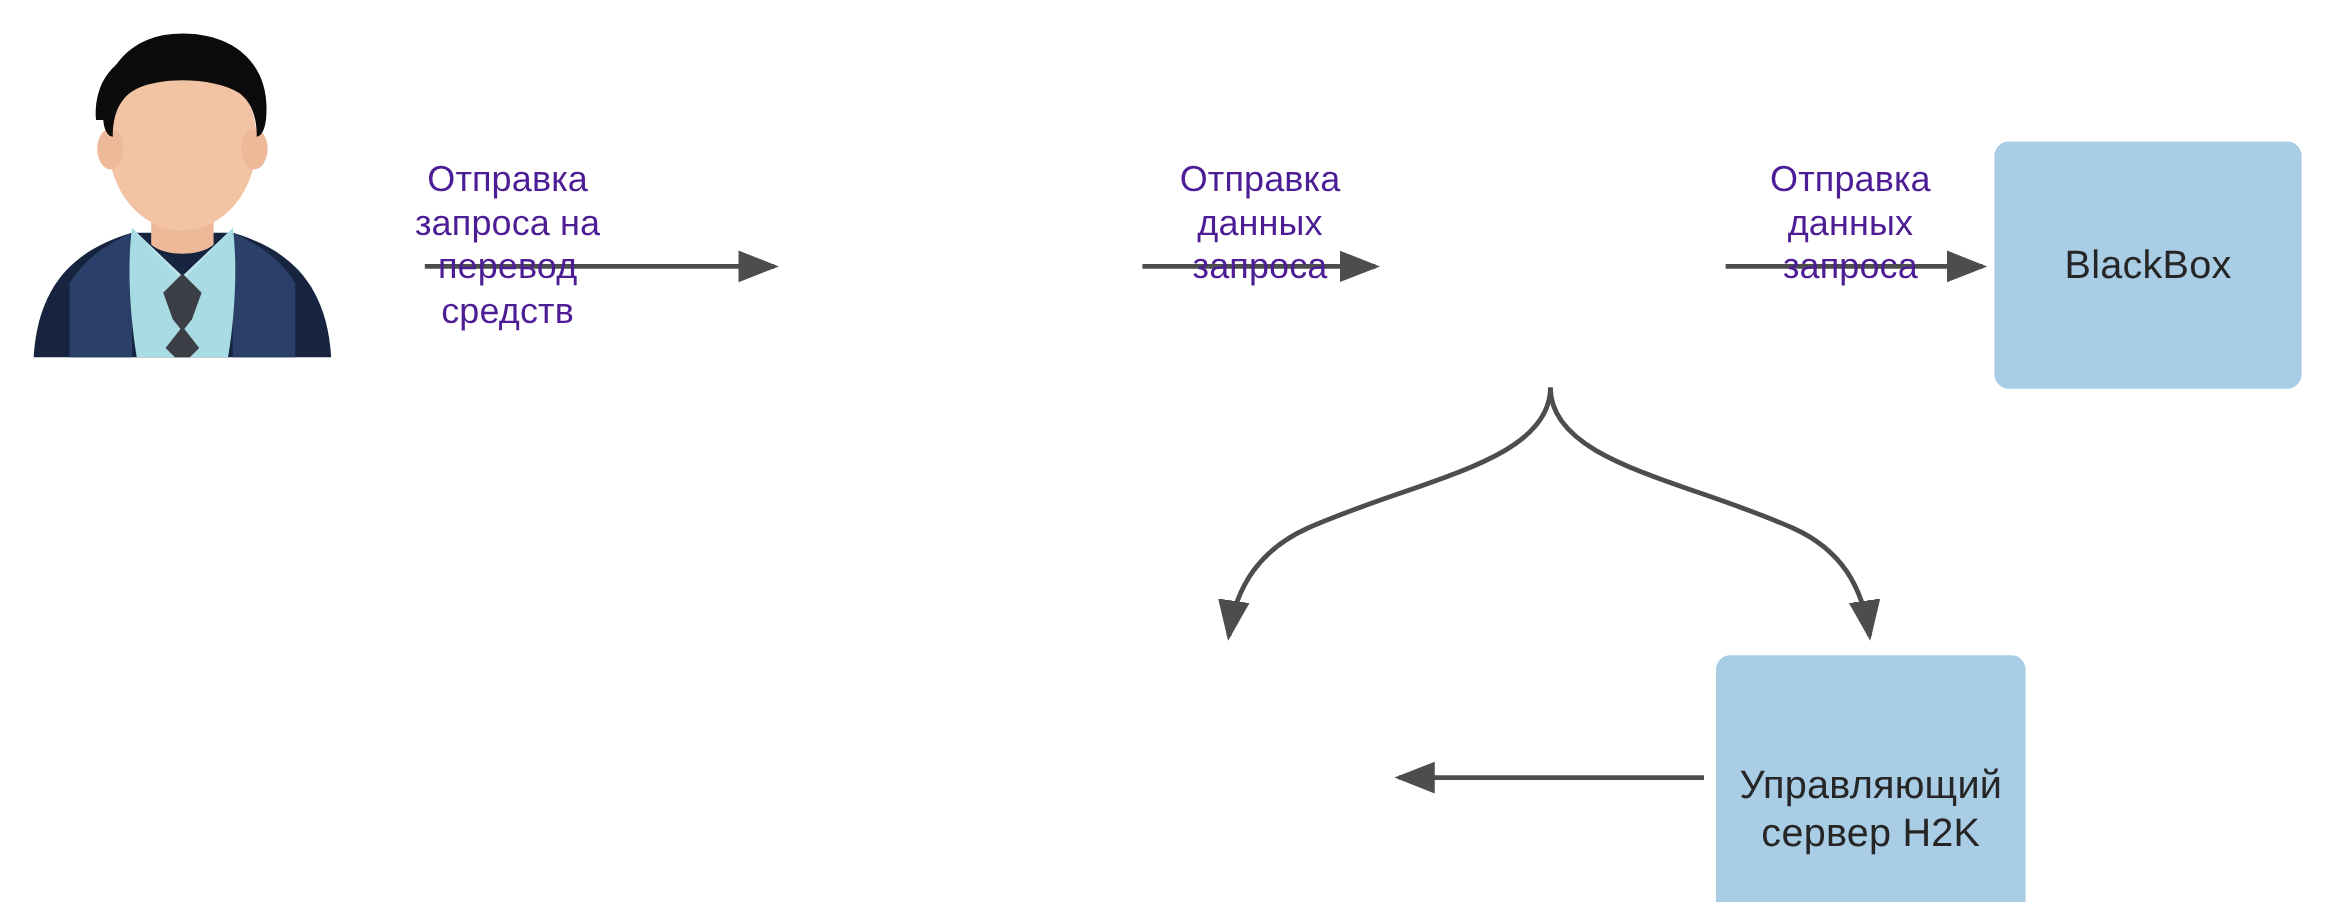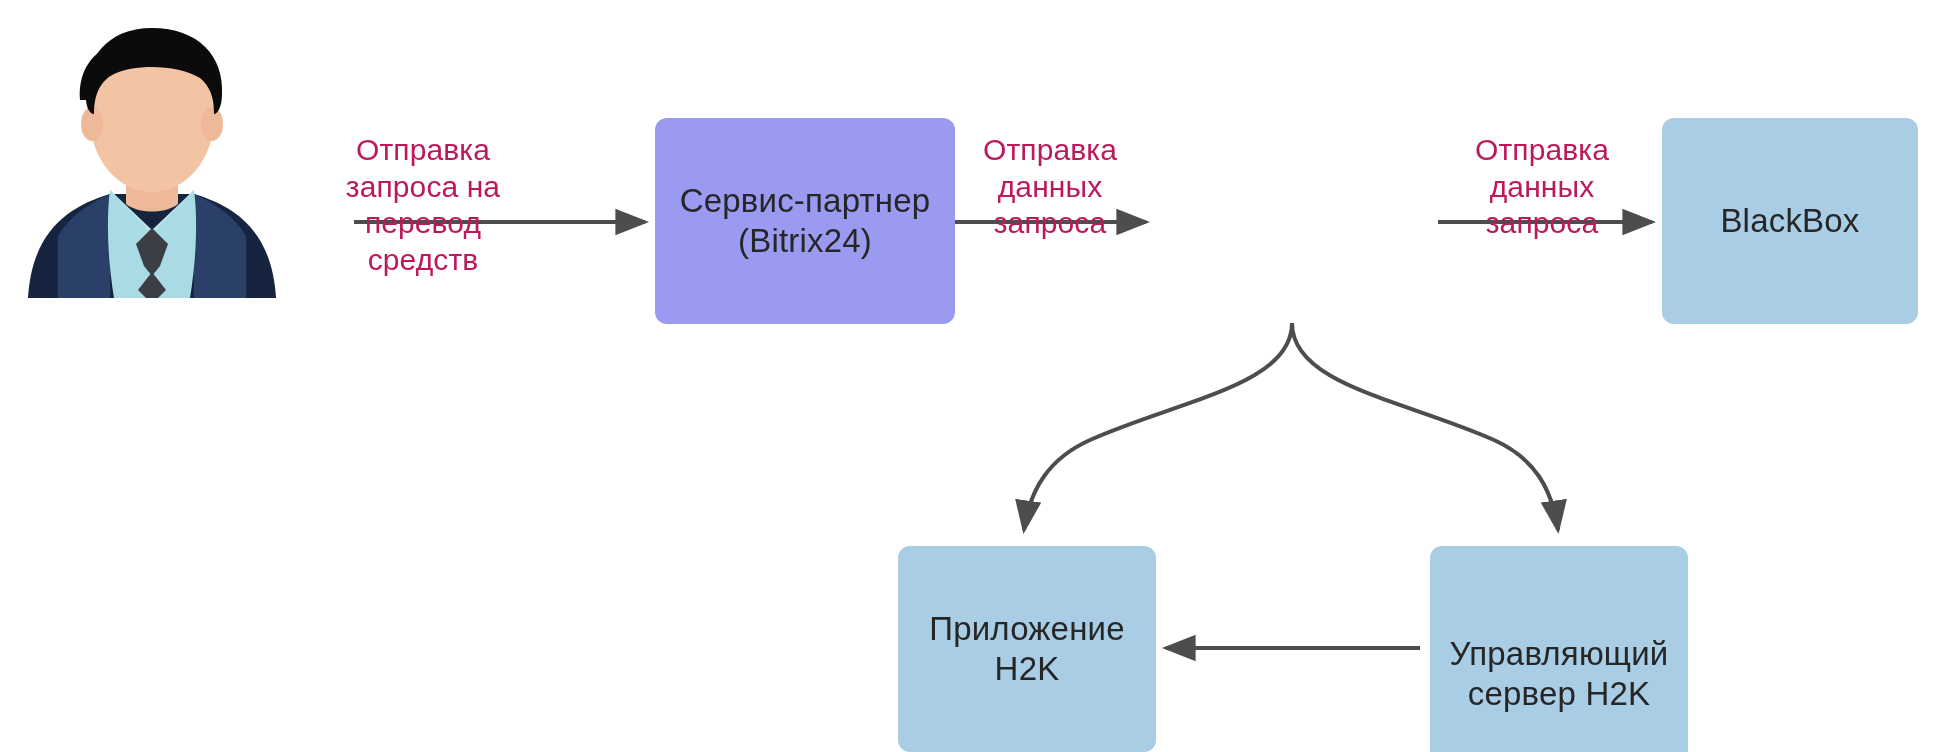--- a/index.html
+++ b/index.html
@@ -36,21 +36,21 @@
     line-height: 1.22;
     letter-spacing: 0.2px;
     white-space: pre-line;
   }
   .node.purple { background: #9a9af0; }
   .node.blue   { background: #a8cde5; }
 
   .edge-label {
     position: absolute;
     text-align: center;
-    color: #be185d;
+    color: #4c1d95;
     font-size: 30px;
     line-height: 1.22;
     white-space: pre-line;
     letter-spacing: 0.1px;
   }
 
   
   #avatar {
     position: absolute;
     left: 18px;
@@ -114,25 +114,21 @@
 средств</div>
 
   <div class="edge-label" style="left:960px; top:132px; width:180px;">Отправка
 данных
 запроса</div>
 
   <div class="edge-label" style="left:1452px; top:132px; width:180px;">Отправка
 данных
 запроса</div>
 
-  <div class="node purple" style="left:655px; top:118px; width:300px; height:206px;">Сервис-партнер
-(Bitrix24)</div>
 
 
   <div class="node blue" style="left:1662px; top:118px; width:256px; height:206px;">BlackBox</div>
 
-  <div class="node blue" style="left:898px; top:546px; width:258px; height:206px;">Приложение
-H2K</div>
 
   <div class="node blue" style="left:1430px; top:546px; width:258px; height:256px;">Управляющий
 сервер H2K</div>
 
 </div>
 
 </body></html>

